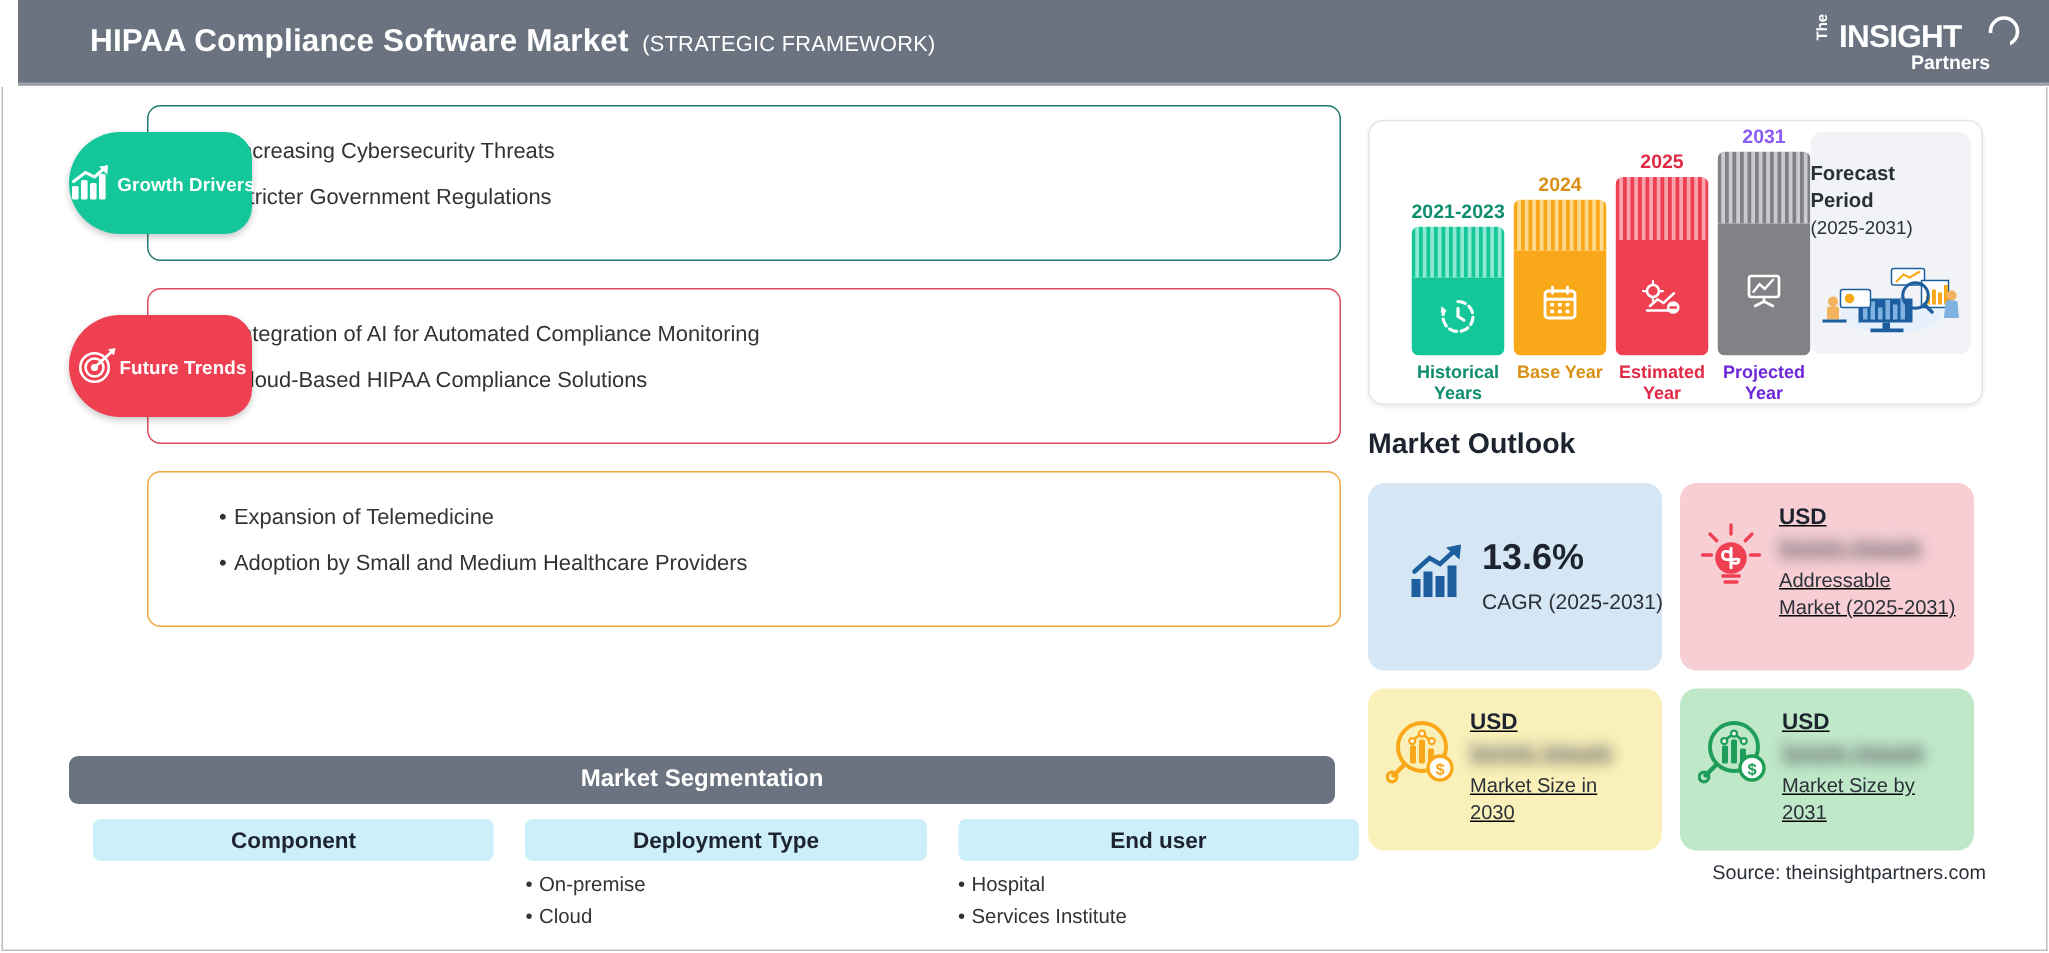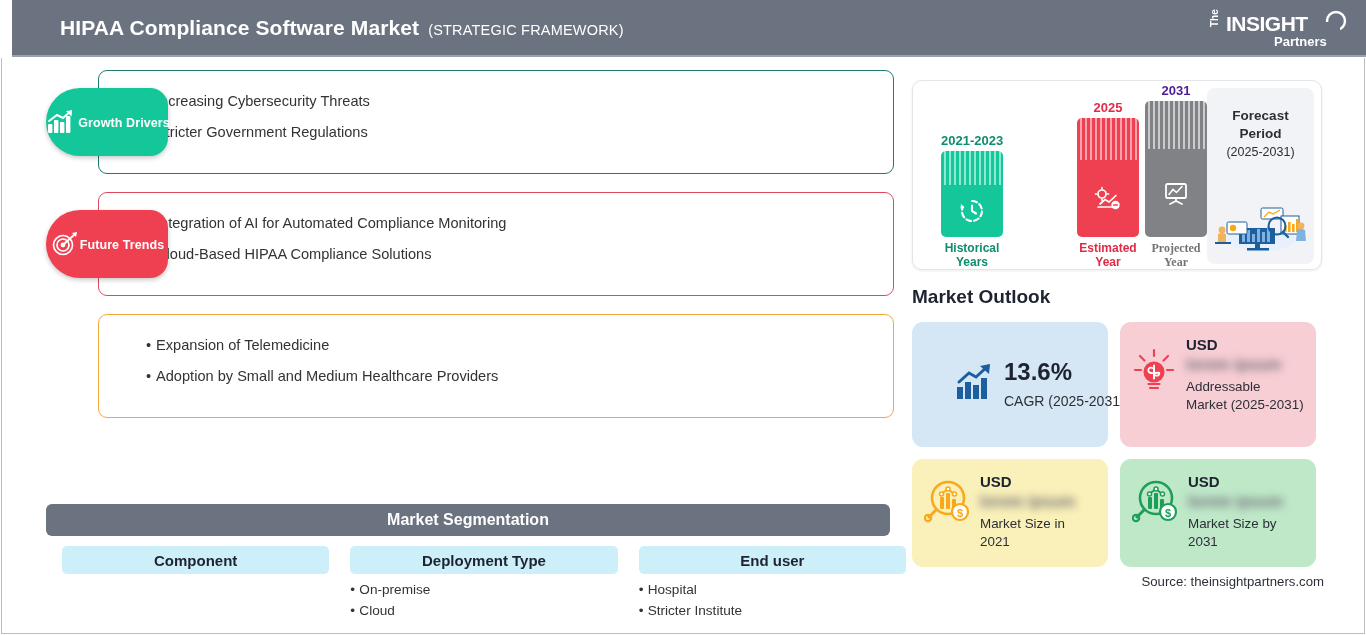--- a/index.html
+++ b/index.html
@@ -79,44 +79,44 @@
     background: #fff; border-radius: 10px; border: 1px solid #e2e5e9;
     box-shadow: 0 1px 3px rgba(0,0,0,.08);
   }
   .bars { position: absolute; left: 14px; top: 0; width: 270px; height: 190px; }
   .tl-item { position: absolute; width: 62px; text-align: center; }
   .tl-year { font-size: 13px; font-weight: bold; margin-bottom: 3px; white-space: nowrap; }
   .tl-bar { position: relative; width: 62px; border-radius: 5px; overflow: hidden; }
   .tl-stripes { height: 34px; background-size: 5px 100%; }
   .tl-solid { display:flex; align-items:center; justify-content:center; }
   .tl-cap { font-size: 12px; font-weight: bold; line-height: 1.15; margin-top: 5px; }
-  .tl-cap.proj { color: #737373; font-weight: bold; font-family: Liberation Serif, serif; }
+  .tl-cap.proj { color: #6d28d9; font-weight: bold; }
 
   .forecast {
-    position: absolute; right: 7px; top: 7px; width: 107px; height: 176px;
-    background: #f1f3f6; border-radius: 8px; text-align: center;
+    position: absolute; right: 7px; top: 7px; width: 107px; height: 148px;
+    background: #f1f3f6; border-radius: 8px; 
   }
   .forecast-t { margin-top: 19px; font-size: 13.5px; color: #2b3038; font-weight: bold; line-height: 1.35; }
   .forecast-s { font-size: 12.5px; color: #2b3038; margin-top: 2px; }
   .forecast-ill { position:absolute; left: 4px; bottom: 8px; }
 
   .outlook-title { margin-top: 16px; font-size: 19px; font-weight: bold; color: #1d2430; }
 
   .cards { margin-top: 14px; display: flex; flex-wrap: wrap; gap: 12px; width: 412px; }
   .card { width: 196px; border-radius: 11px; padding: 12px 12px 12px 12px; position: relative; }
-  .card.cagr  { background: #d5e7f5; height: 125px; display:flex; align-items:center; gap: 8px; padding-left: 42px;}
+  .card.cagr  { background: #d5e7f5; height: 125px; display:flex; align-items:center; gap: 8px; padding-left: 26px;}
   .card.addr  { background: #f8ced5; height: 125px; }
   .card.size24{ background: #faf0b9; height: 108px; }
   .card.size31{ background: #bfe8c9; height: 108px; }
 
   .cagr-val { font-size: 24px; font-weight: bold; color: #1d2430; line-height: 1; }
   .cagr-sub { font-size: 14px; color: #2b3038; margin-top: 9px; white-space: nowrap;}
 
   .card-row { display: flex; gap: 10px; align-items: flex-start; }
-  .card-txt { padding-top: 2px; }
+  .card-txt { padding-top: 2px; text-decoration: underline; }
   .usd { font-size: 15px; font-weight: bold; color: #1d2430; }
   .blur {
     font-size: 16px; font-weight: bold; color: #6c6c74;
     filter: blur(4.2px); margin: 3px 0 4px 0; white-space: nowrap; user-select:none;
   }
   .card-cap { font-size: 13.4px; color: #2b3038; line-height: 1.32; }
 
   .source { margin-top: 7px; text-align: right; width: 412px; font-size: 13.2px; color: #2b3038; }
 </style>
 </head>
@@ -204,21 +204,21 @@
         <div class="seg-head">Deployment Type</div>
         <div class="seg-items">
           <div class="seg-item"><span class="dot">•</span><span>On-premise</span></div>
           <div class="seg-item"><span class="dot">•</span><span>Cloud</span></div>
         </div>
       </div>
       <div class="seg-col">
         <div class="seg-head">End user</div>
         <div class="seg-items">
           <div class="seg-item"><span class="dot">•</span><span>Hospital</span></div>
-          <div class="seg-item"><span class="dot">•</span><span>Stricter Institute</span></div>
+          <div class="seg-item"><span class="dot">•</span><span>Services Institute</span></div>
         </div>
       </div>
     </div>
 
     <div class="right">
 
       <div class="timeline">
         <div class="bars">
 
           <div class="tl-item" style="left:14px; top:52px;">
@@ -229,41 +229,63 @@
                 <svg width="26" height="26" viewBox="0 0 26 26">
                   <path d="M13 3 a10 10 0 1 1 -9.2 6" fill="none" stroke="#fff" stroke-width="2.1" stroke-linecap="round" stroke-dasharray="5 3"></path>
                   <path d="M13 7.5 L13 13 L17 15.5" fill="none" stroke="#fff" stroke-width="2.1" stroke-linecap="round"></path>
                   <path d="M2 6 L5.5 9.6 L1.5 10.5 Z" fill="#fff"></path>
                 </svg>
               </div>
             </div>
             <div class="tl-cap" style="color:#0f8d6f">Historical Years</div>
           </div>
 
+          <div class="tl-item" style="left:82px; top:34px;">
+            <div class="tl-year" style="color:#d99014">2024</div>
+            <div class="tl-bar">
+              <div class="tl-stripes" style="background-image:repeating-linear-gradient(90deg,#f9a81a 0 2.6px,#fdd98c 2.6px 5px);"></div>
+              <div class="tl-solid" style="height:70px;background:#f9a81a;">
+                <svg width="26" height="26" viewBox="0 0 26 26">
+                  <rect x="3" y="5" width="20" height="18" rx="2.2" fill="none" stroke="#fff" stroke-width="1.9"></rect>
+                  <path d="M3 10.5 H23" stroke="#fff" stroke-width="1.9"></path>
+                  <path d="M8 2.5 V6.5 M18 2.5 V6.5" stroke="#fff" stroke-width="1.9" stroke-linecap="round"></path>
+                  <g fill="#fff">
+                      <rect x="6.5" y="13" width="2.6" height="2.3"></rect>
+                      <rect x="11.6" y="13" width="2.6" height="2.3"></rect>
+                      <rect x="16.7" y="13" width="2.6" height="2.3"></rect>
+                      <rect x="6.5" y="17.5" width="2.6" height="2.3"></rect>
+                      <rect x="11.6" y="17.5" width="2.6" height="2.3"></rect>
+                      <rect x="16.7" y="17.5" width="2.6" height="2.3"></rect>
+                    </g>
+                </svg>
+              </div>
+            </div>
+            <div class="tl-cap" style="color:#d99014">Base Year</div>
+          </div>
 
           <div class="tl-item" style="left:150px; top:19px;">
             <div class="tl-year" style="color:#e02a46">2025</div>
             <div class="tl-bar">
               <div class="tl-stripes" style="height:42px;background-image:repeating-linear-gradient(90deg,#ef4052 0 2.6px,#f9a3ad 2.6px 5px);"></div>
               <div class="tl-solid" style="height:77px;background:#ef4052;">
                 <svg width="28" height="26" viewBox="0 0 28 26">
                   <circle cx="8" cy="8" r="4" fill="none" stroke="#fff" stroke-width="1.7"></circle>
                   <path d="M8 3.2 V1.4 M8 14.6 V12.8 M3.2 8 H1.4 M14.6 8 H12.8" stroke="#fff" stroke-width="1.5" stroke-linecap="round"></path>
                   <path d="M4 21 H24" stroke="#fff" stroke-width="1.7" stroke-linecap="round"></path>
                   <path d="M6 18 L11 13.5 L15 16 L22 9.5" fill="none" stroke="#fff" stroke-width="1.7" stroke-linecap="round"></path>
                   <circle cx="21.5" cy="19" r="4.2" fill="#fff"></circle>
                   <path d="M19.7 19 H23.3" stroke="#ef4052" stroke-width="1.6" stroke-linecap="round"></path>
                 </svg>
               </div>
             </div>
             <div class="tl-cap" style="color:#e02a46">Estimated Year</div>
           </div>
 
           <div class="tl-item" style="left:218px; top:2px;">
-            <div class="tl-year" style="color:#4c1d95">2031</div>
+            <div class="tl-year" style="color:#8b5cf6">2031</div>
             <div class="tl-bar">
               <div class="tl-stripes" style="height:48px;background-image:repeating-linear-gradient(90deg,#808285 0 2.6px,#c9cbcd 2.6px 5px);"></div>
               <div class="tl-solid" style="height:88px;background:#808285;">
                 <svg width="28" height="26" viewBox="0 0 28 26">
                   <rect x="4" y="4" width="20" height="14" rx="1.6" fill="none" stroke="#fff" stroke-width="1.8"></rect>
                   <path d="M7 14.5 L11 9.5 L14.5 12.5 L20 6.5" fill="none" stroke="#fff" stroke-width="1.6" stroke-linecap="round"></path>
                   <path d="M14 18 V21 M8 24 L14 21 L20 24" fill="none" stroke="#fff" stroke-width="1.7" stroke-linecap="round"></path>
                 </svg>
               </div>
             </div>
@@ -376,21 +398,21 @@
                 <circle cx="17.5" cy="17" r="2" fill="#fff" stroke="#f9a81a" stroke-width="1.5"></circle>
                 <circle cx="24" cy="12" r="2" fill="#fff" stroke="#f9a81a" stroke-width="1.5"></circle>
                 <circle cx="30.5" cy="17" r="2" fill="#fff" stroke="#f9a81a" stroke-width="1.5"></circle>
                 <circle cx="36" cy="35" r="8" fill="#fff" stroke="#f9a81a" stroke-width="2.2"></circle>
                 <text x="36" y="39.5" font-family="Liberation Sans, sans-serif" font-size="11" font-weight="bold" fill="#f9a81a" text-anchor="middle">$</text>
               </svg>
             </span>
             <div class="card-txt">
               <div class="usd">USD</div>
               <div class="blur">lorem ipsum</div>
-              <div class="card-cap">Market Size in 2021</div>
+              <div class="card-cap">Market Size in 2030</div>
             </div>
           </div>
         </div>
 
         <div class="card size31">
           <div class="card-row">
             <span>
               <svg width="46" height="46" viewBox="0 0 46 46" style="margin-top:6px">
                 <circle cx="24" cy="21" r="16" fill="none" stroke="#1f9e5a" stroke-width="2.6"></circle>
                 <path d="M12 33 L5 40" stroke="#1f9e5a" stroke-width="3" stroke-linecap="round"></path>

